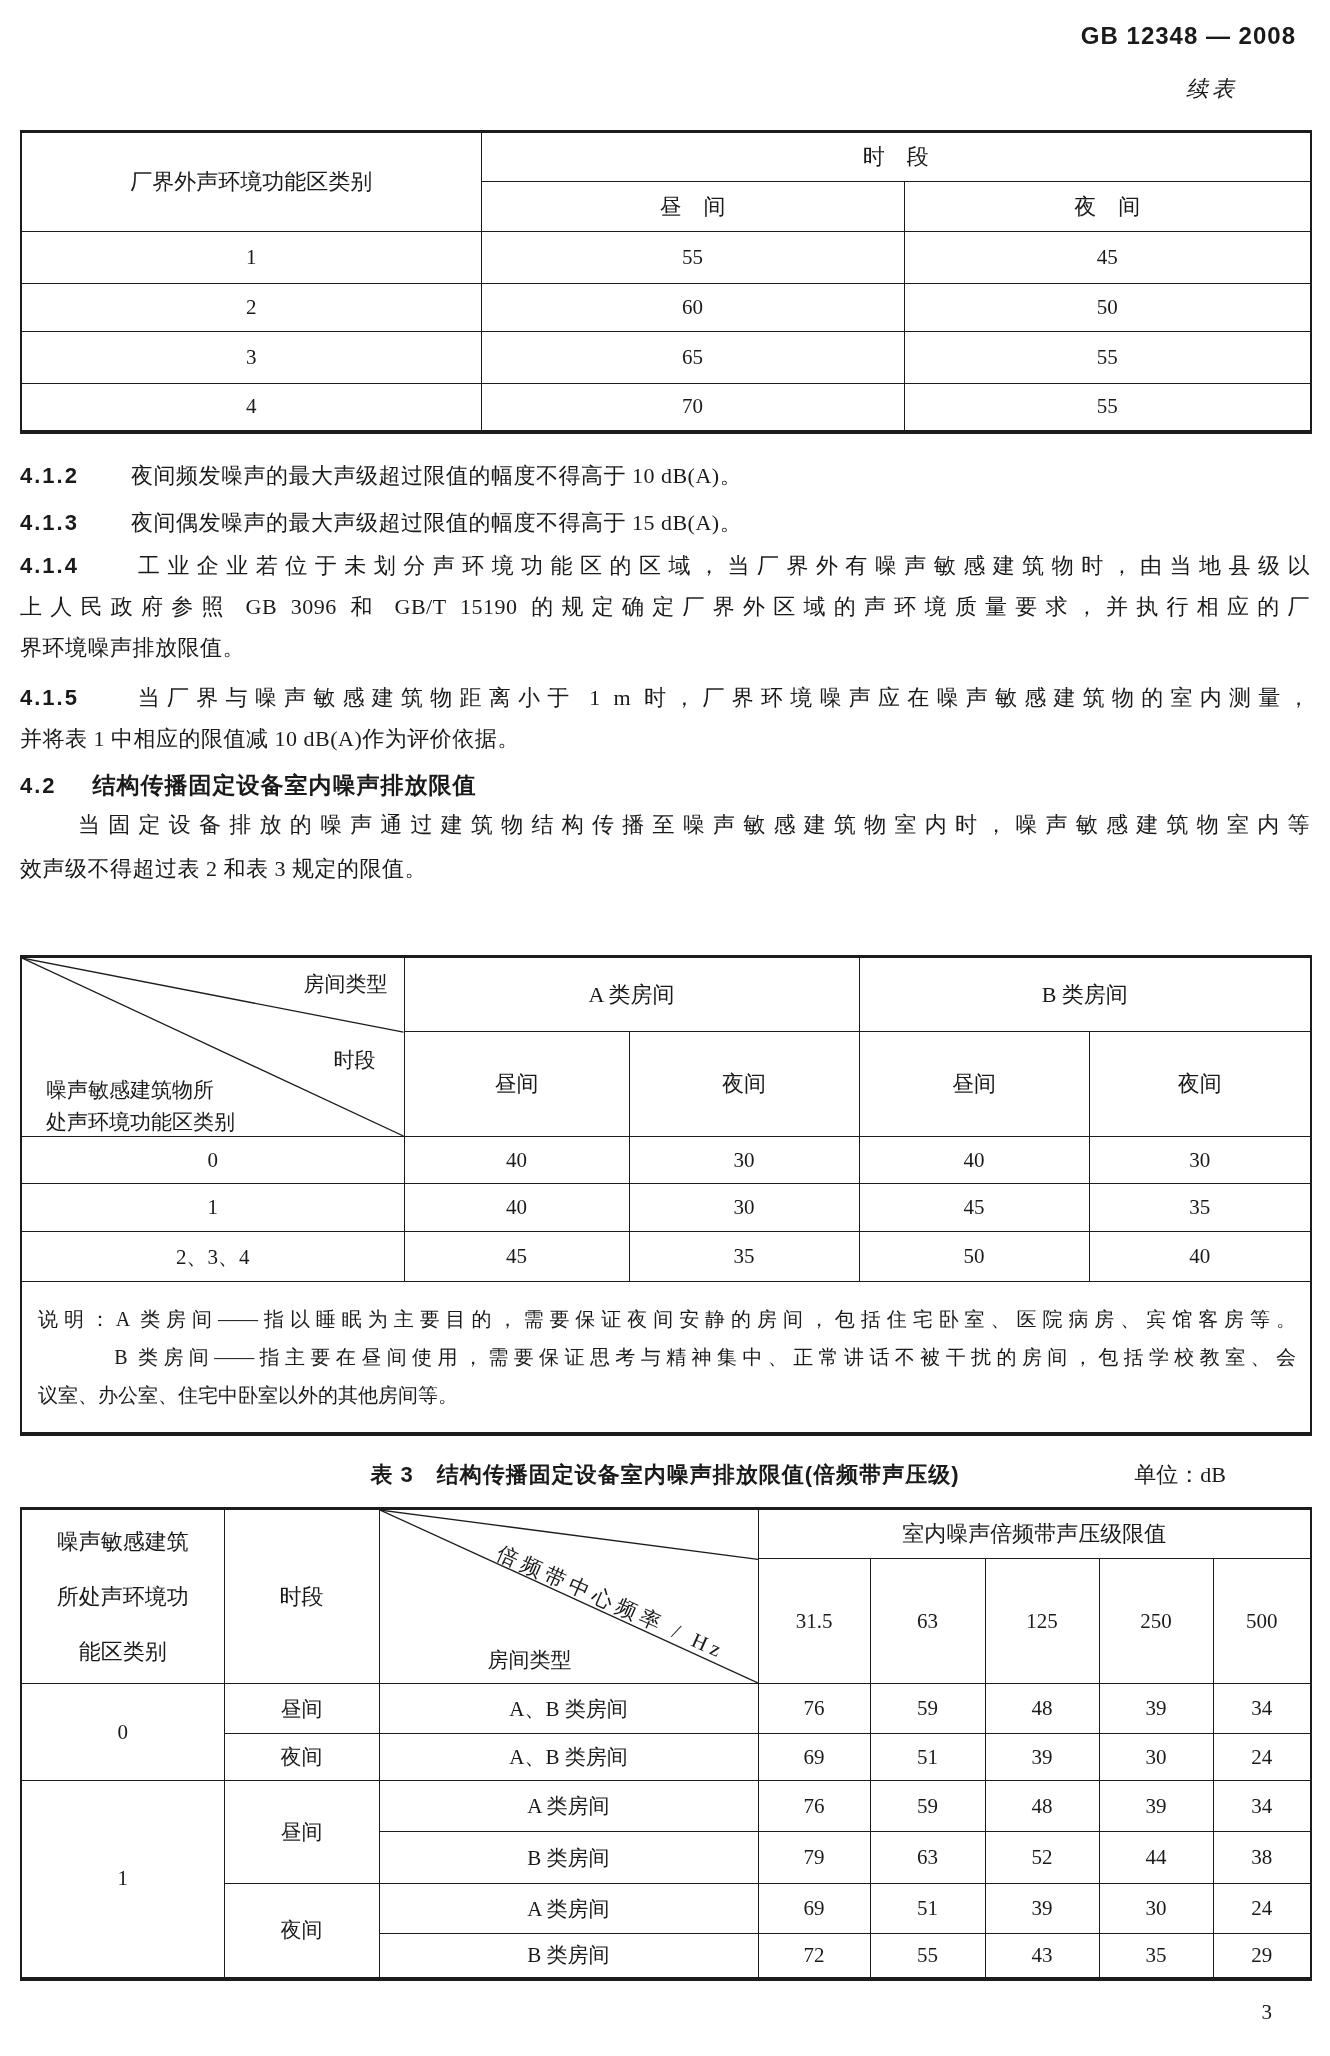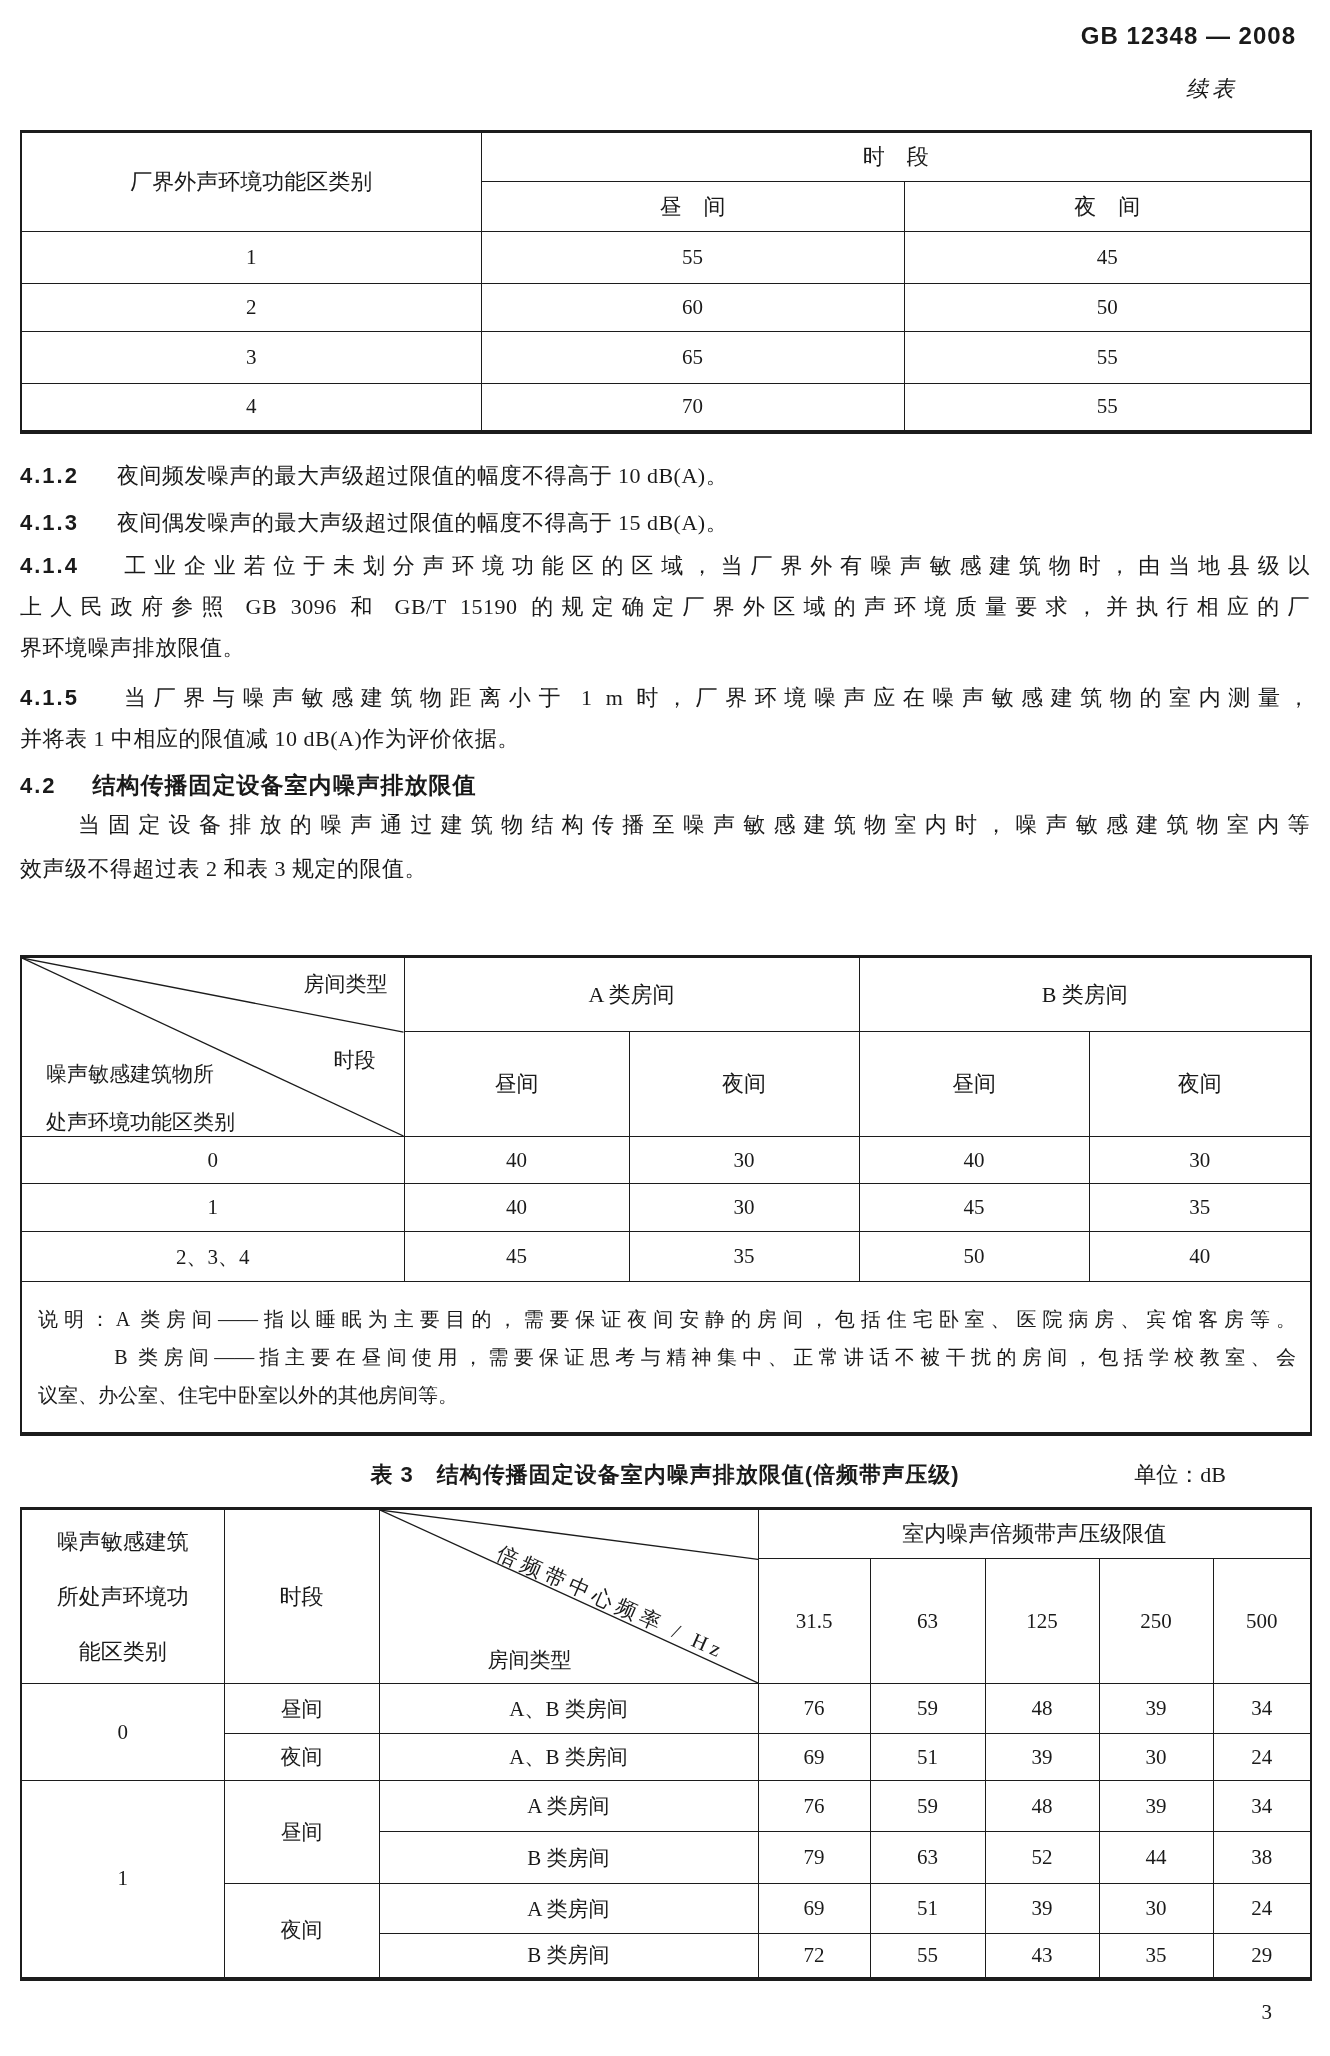--- a/index.html
+++ b/index.html
@@ -27,21 +27,21 @@
   td.diagcell { position:relative; padding:0; }
   .diag-svg { position:absolute; left:0; top:0; width:100%; height:100%; display:block; }
   .dlabel { position:absolute; font-size:21px; white-space:nowrap; }
   .rot { transform:rotate(24deg); transform-origin:0 50%; letter-spacing:5px; }
 
   
   .textblock { left:20px; width:1290px; }
   .tline { font-size:22px; line-height:41px; letter-spacing:0.5px; }
   .jl { text-align:justify; text-align-last:justify; }
   .clause-num { font-family:"Liberation Sans",sans-serif; font-weight:bold;
-    font-size:22px; letter-spacing:2px; margin-right:38px; }
+    font-size:22px; letter-spacing:2px; margin-right:52px; }
   .sec-title { font-family:"Liberation Sans",sans-serif; font-weight:bold;
     font-size:23px; letter-spacing:1px; }
   .indent2 { text-indent:58px; }
 
   
   .tbl-caption { left:20px; width:1290px; text-align:center;
     font-family:"Liberation Sans",sans-serif; font-weight:bold; font-size:22px;
     letter-spacing:1px; }
   .tbl-unit { position:absolute; right:84px; top:0;
     font-family:"Liberation Serif","DejaVu Serif",serif; font-weight:normal;
@@ -147,21 +147,21 @@
       </colgroup>
     <tbody>
         <tr style="height:75px">
       <td class="diagcell" rowspan="2">
         <svg class="diag-svg" viewBox="0 0 383 180" preserveAspectRatio="none">
           <line x1="0" y1="0" x2="383" y2="75" stroke="#1c1c1c" stroke-width="1.3"></line>
           <line x1="0" y1="0" x2="383" y2="180" stroke="#1c1c1c" stroke-width="1.3"></line>
         </svg>
         <span class="dlabel" style="right:16px; top:12px;">房间类型</span>
         <span class="dlabel" style="right:28px; top:88px;">时段</span>
-        <span class="dlabel" style="left:24px; top:102px;text-align:right;">噪声敏感建筑物所</span>
+        <span class="dlabel" style="left:24px; top:118px;text-align:right;">噪声敏感建筑物所</span>
         <span class="dlabel" style="left:24px; top:150px;">处声环境功能区类别</span>
       </td>
       <td class="hd" colspan="2">A 类房间</td>
       <td class="hd" colspan="2">B 类房间</td>
     </tr>
     <tr style="height:105px">
       <td class="hd">昼间</td>
       <td class="hd">夜间</td>
       <td class="hd">昼间</td>
       <td class="hd">夜间</td>

